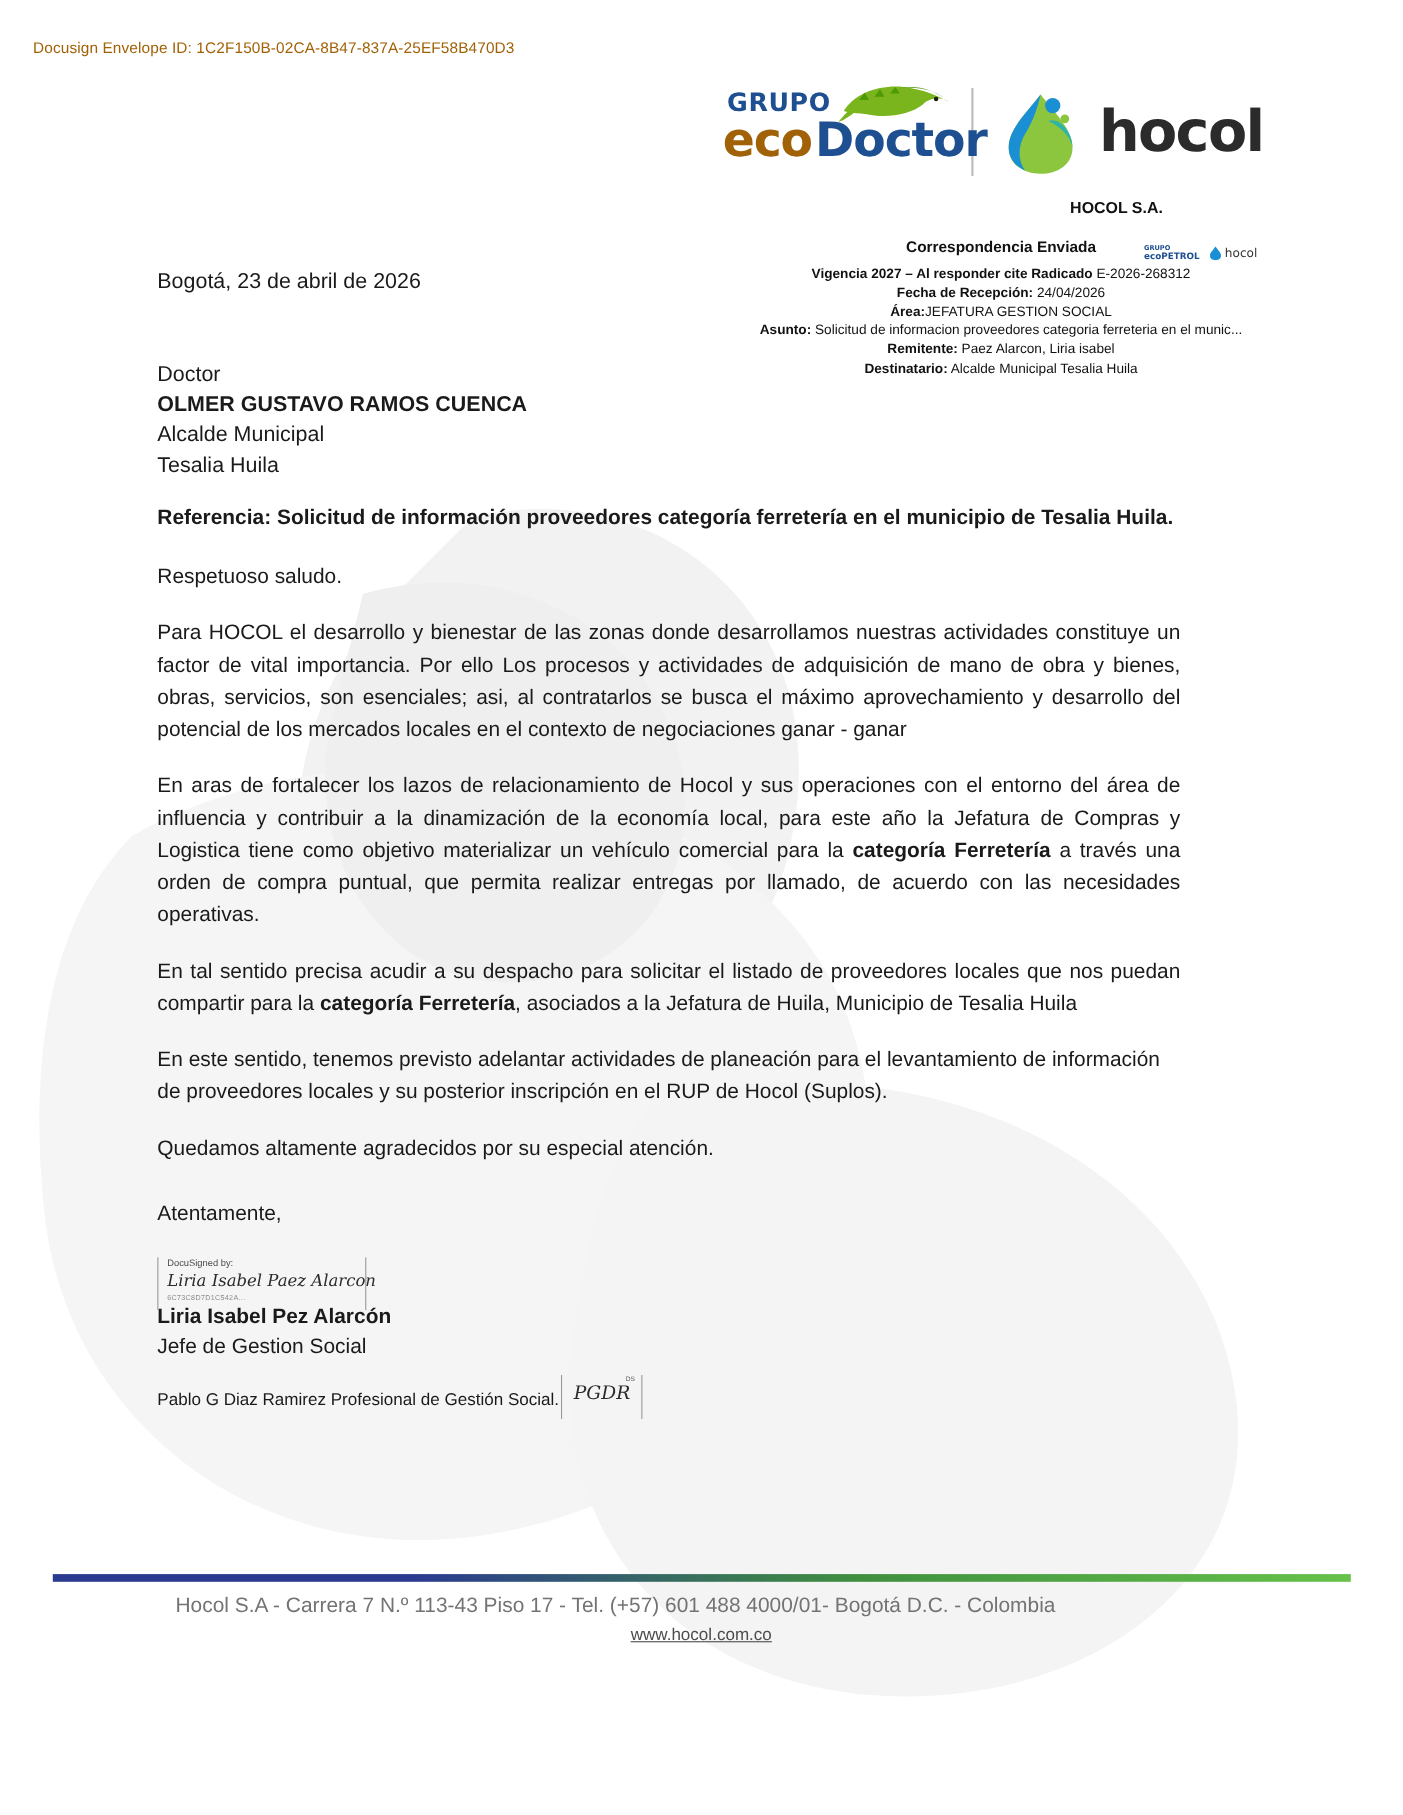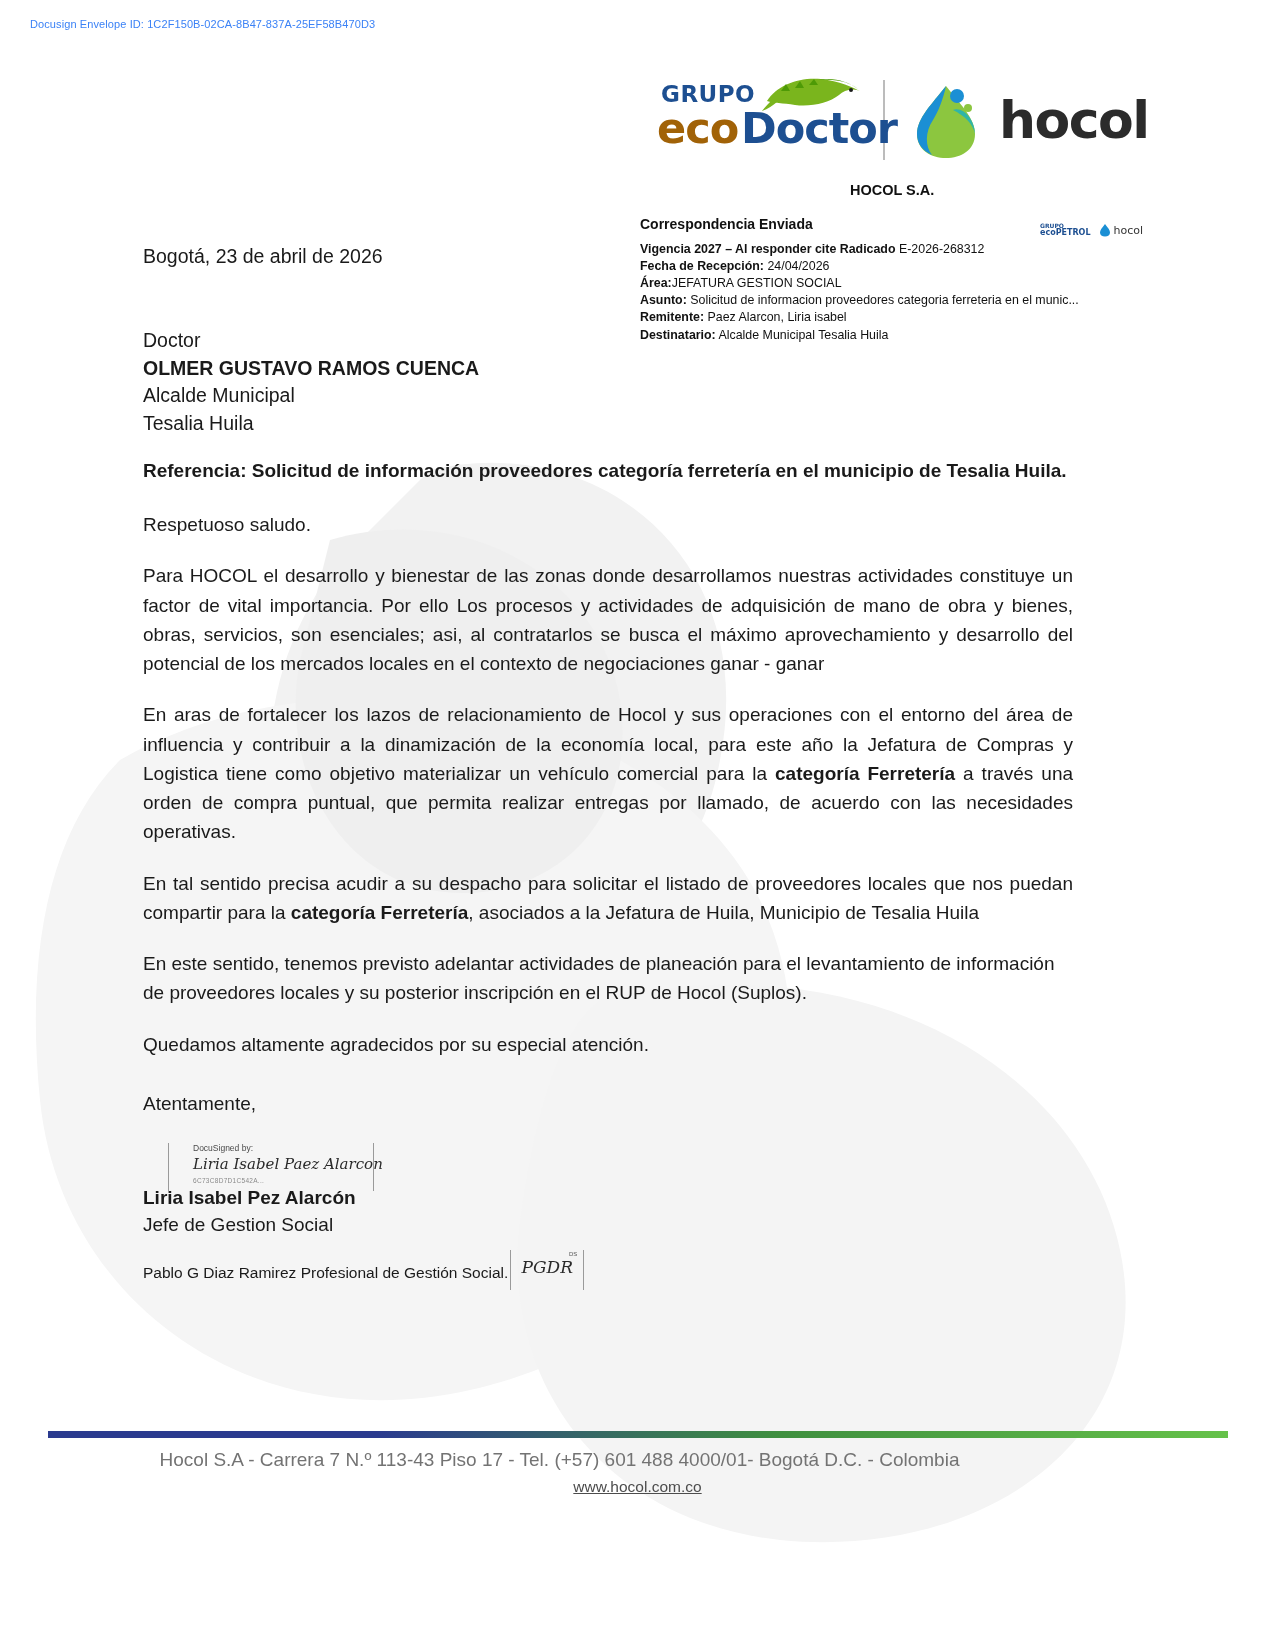--- a/index.html
+++ b/index.html
@@ -31,23 +31,23 @@
     position: relative;
     z-index: 2;
     width: 1275px;
     height: 1650px;
   }
 
   
   .envelope-id {
     position: absolute;
     left: 30px;
-    top: 18px;
-    font-size: 11px;
-    color: #3b82f6;
+    top: 35px;
+    font-size: 14px;
+    color: #a16207;
     letter-spacing: 0.1px;
     font-family: "Liberation Sans", sans-serif;
   }
 
   
   .logo-block {
     position: absolute;
     left: 655px;
     top: 75px;
     width: 500px;
@@ -118,23 +118,24 @@
     font-size: 52px;
     font-weight: 600;
     color: #2b2b2b;
     font-family: "DejaVu Sans", sans-serif;
     letter-spacing: -1.5px;
   }
 
   
   .stamp {
     position: absolute;
-    left: 640px;
+    left: 660px;
     top: 182px;
     width: 500px;
+    text-align: center;
   }
   .stamp-title {
     font-size: 14.5px;
     font-weight: bold;
     color: #111;
     margin-left: 210px;
     margin-bottom: 18px;
     font-family: "Liberation Sans", sans-serif;
   }
   .stamp-subtitle {
@@ -231,26 +232,25 @@
     top: 1093px;
     width: 600px;
   }
   .atentamente {
     font-size: 19px;
     color: #1a1a1a;
     margin-bottom: 28px;
   }
   .ds-box {
     position: relative;
-    margin-left: 25px;
     width: 180px;
     height: 48px;
     border-left: 1.5px solid #9a9a9a;
     border-right: 1.5px solid #9a9a9a;
-    padding-left: 24px;
+    padding-left: 8px;
   }
   .ds-label {
     font-size: 8.5px;
     color: #4a4a4a;
     font-family: "Liberation Sans", sans-serif;
     margin-top: 1px;
   }
   .ds-sign {
     font-family: "DejaVu Serif", serif;
     font-style: italic;

